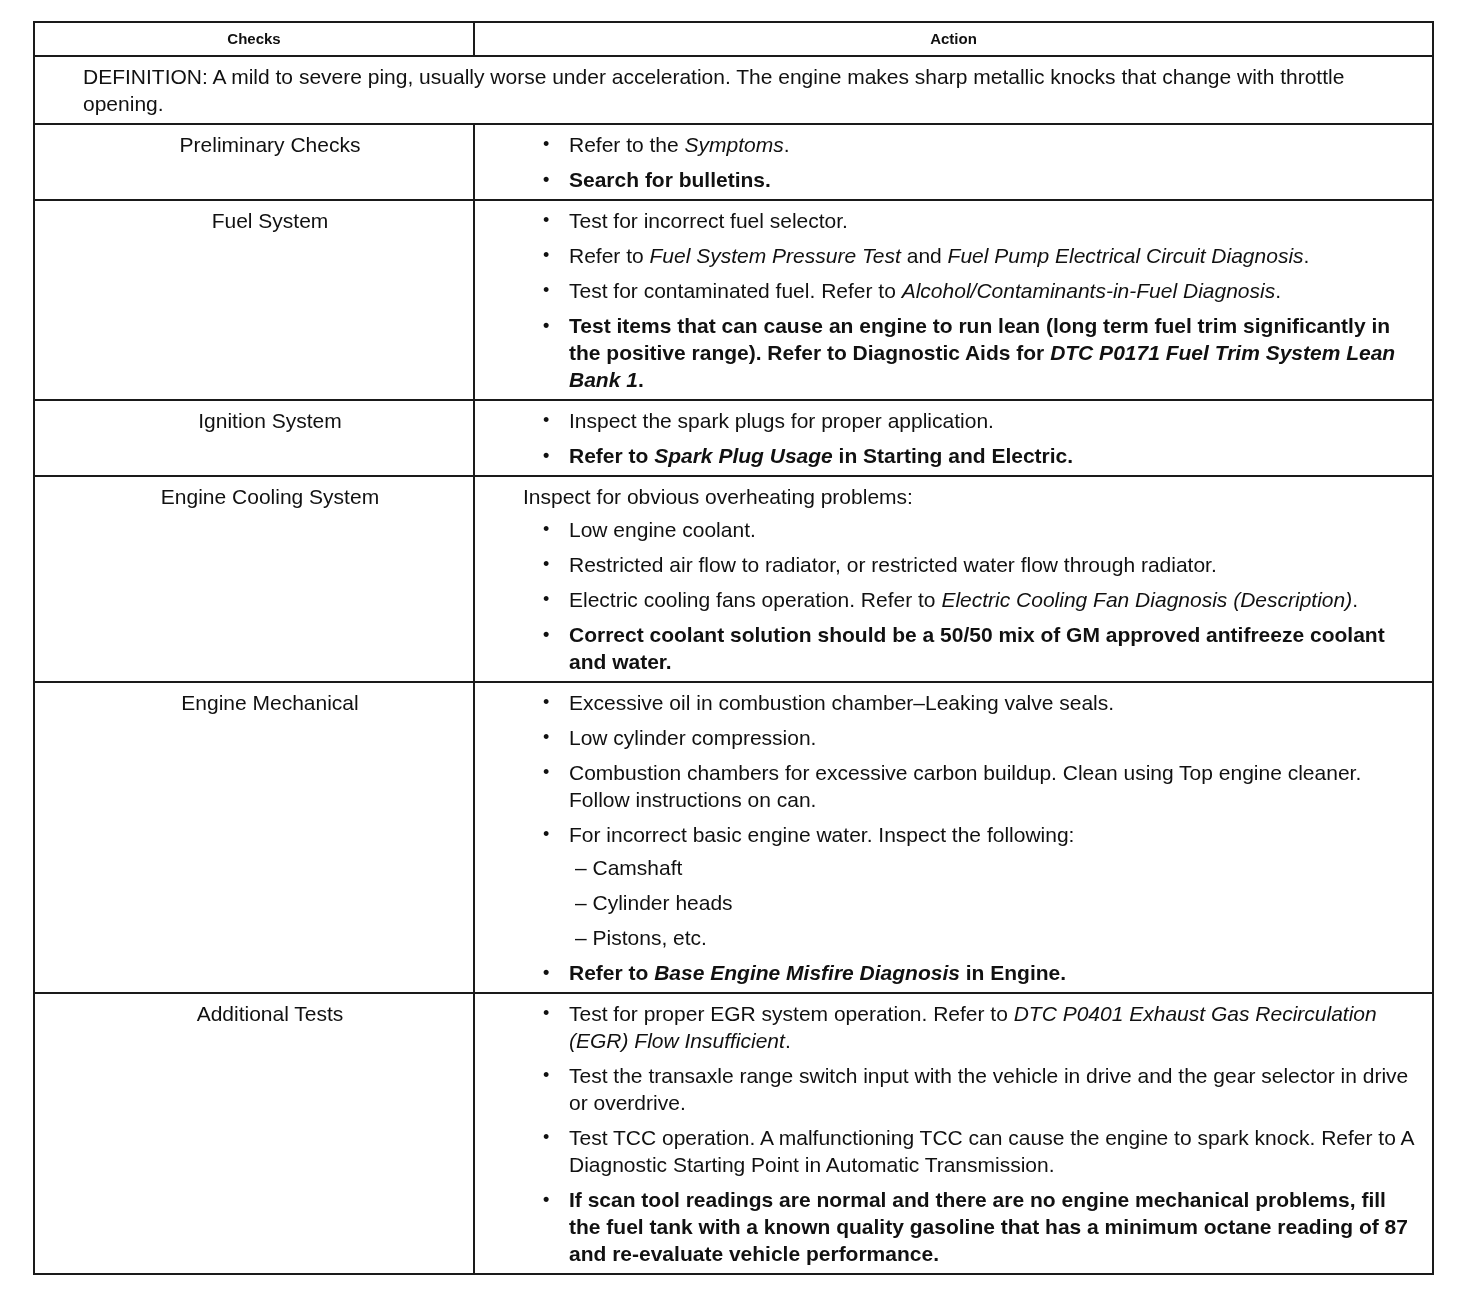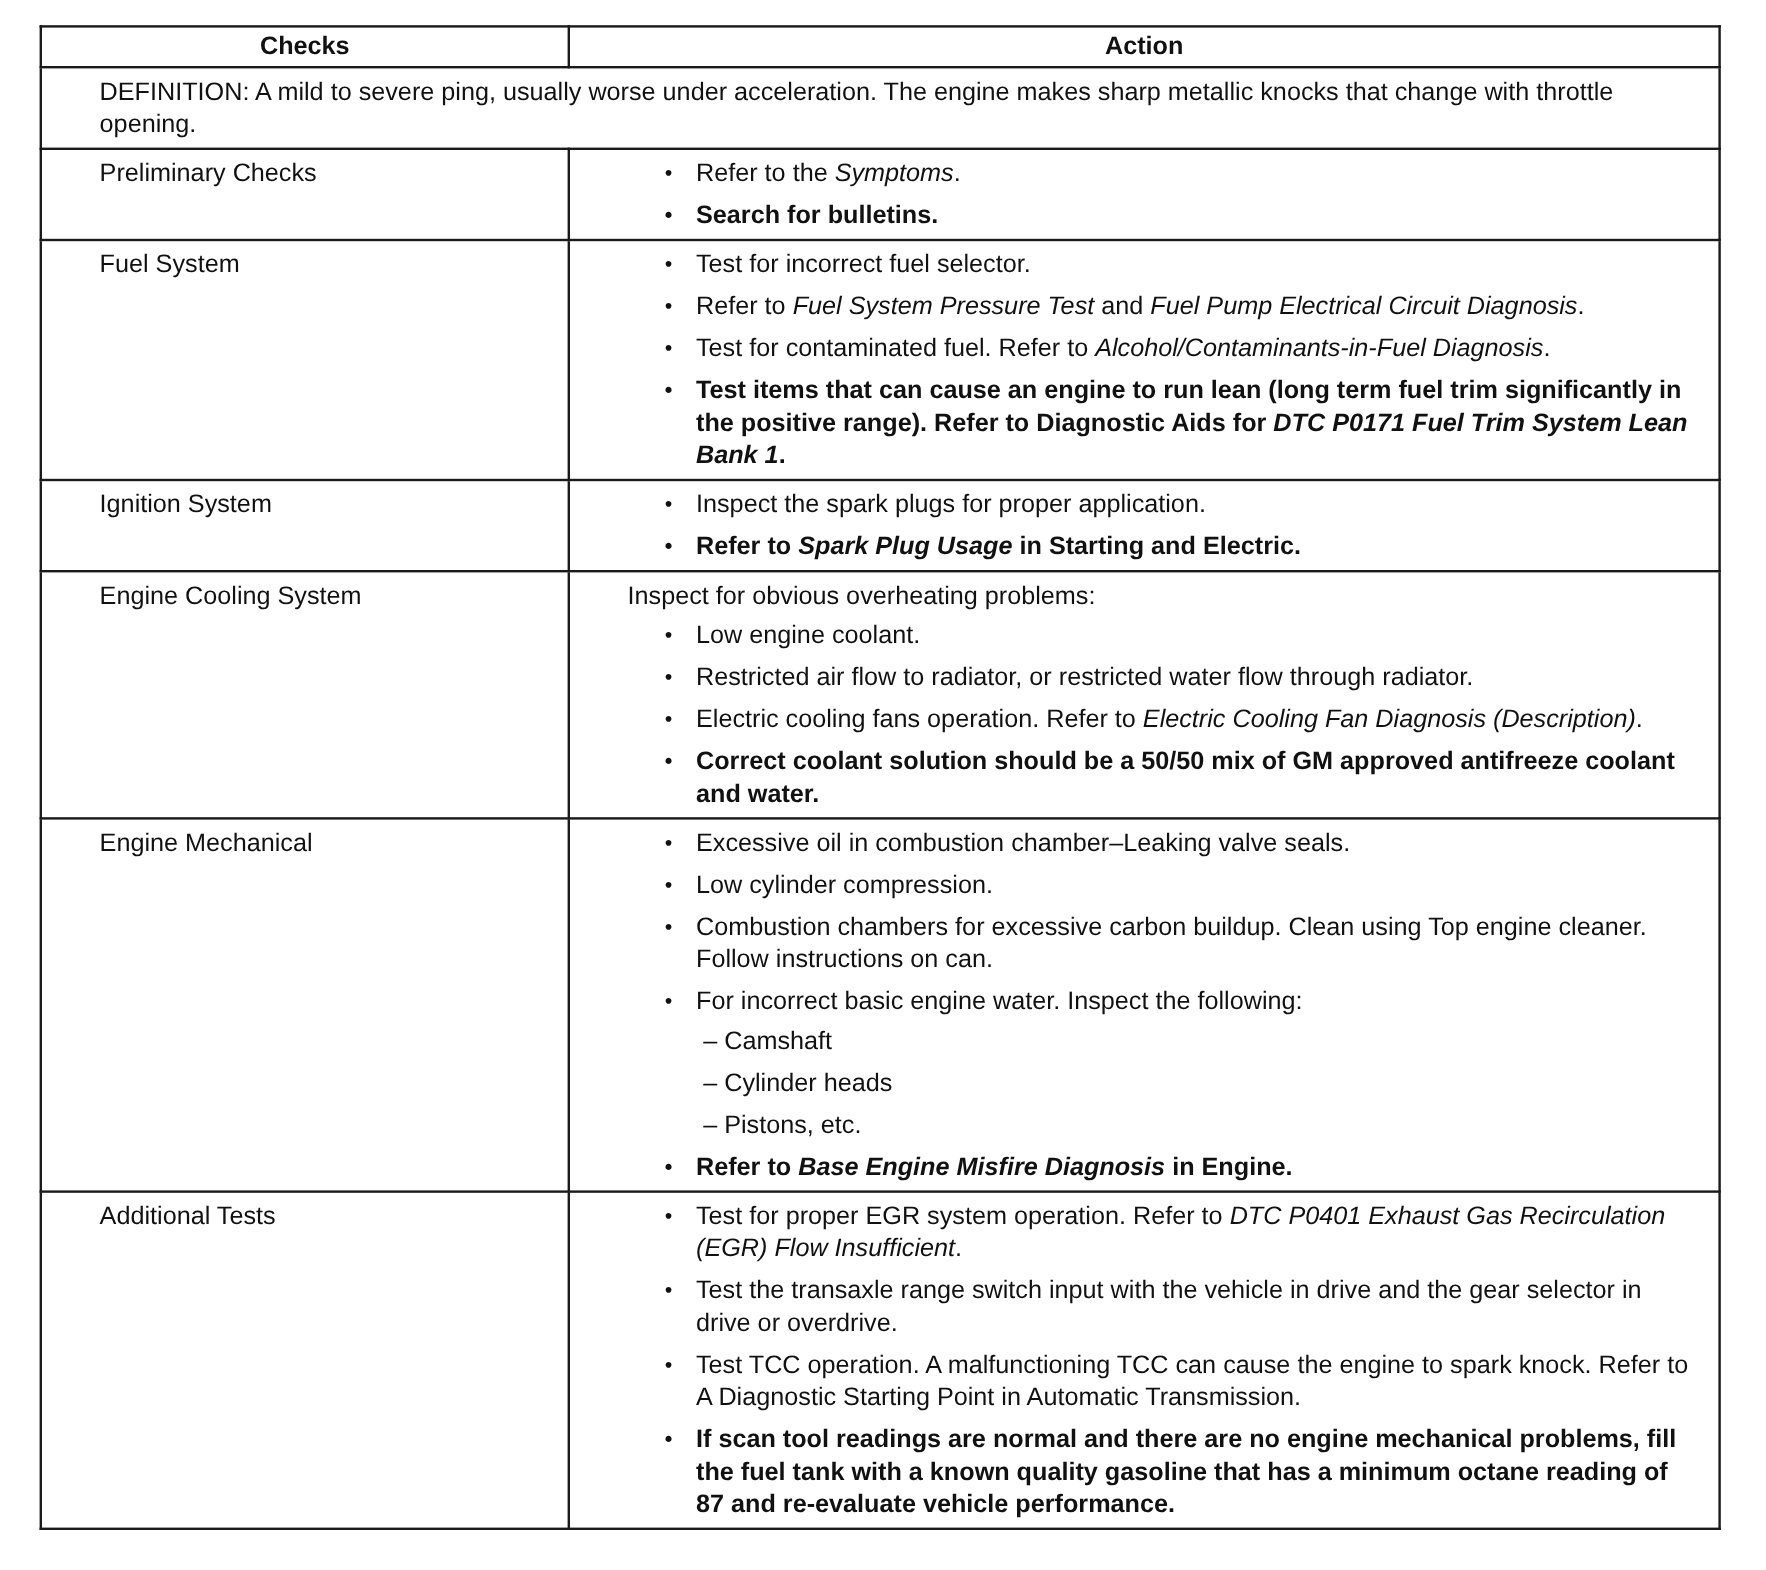--- a/index.html
+++ b/index.html
@@ -3,27 +3,27 @@
 <meta charset="utf-8">
 <style>
   html, body { margin: 0; padding: 0; background: #ffffff; }
   body { width: 1472px; height: 1308px; position: relative; font-family: "Liberation Sans", sans-serif; color: #111; }
   .table {
     position: absolute; left: 33px; top: 21px; width: 1401px;
     border-collapse: collapse; table-layout: fixed;
     font-size: 21px; line-height: 27px;
   }
   .table td, .table th { border: 2px solid #1a1a1a; vertical-align: top; padding-left: 48px; }
-  .table th { font-weight: bold; text-align: center; padding: 2px 8px 3px; font-size: 21px; }
+  .table th { font-weight: bold; text-align: center; padding: 2px 8px 3px; font-size: 15px; }
   .col-checks { width: 440px; }
-  .checks-cell { padding: 6px 16px 6px 17px; }
+  .checks-cell { padding: 6px 16px 6px 17px; text-align: center; }
   .action-cell { padding: 4px 10px 6px 12px; }
   .definition-cell { padding: 6px 12px 6px 12px; }
   ul.bullets { list-style: none; margin: 0; padding: 0; }
-  ul.bullets > li { position: relative; padding-left: 46px; margin: 2px 11px 8px; }
+  ul.bullets > li { position: relative; padding-left: 46px; margin: 2px 0 8px; }
   ul.bullets > li:last-child { margin-bottom: 0; font-weight: bold; }
   ul.bullets > li::before { content: "•"; position: absolute; left: 20px; top: 0; font-size: 18px; }
   ul.dashes { list-style: none; margin: 6px 0 0; padding: 0; }
   ul.dashes > li { padding-left: 6px; margin: 0 0 8px; }
   .intro { margin: 2px 0 6px; }
   i { font-style: italic; }
   .row-def td { }
 </style>
 </head>
 <body>

